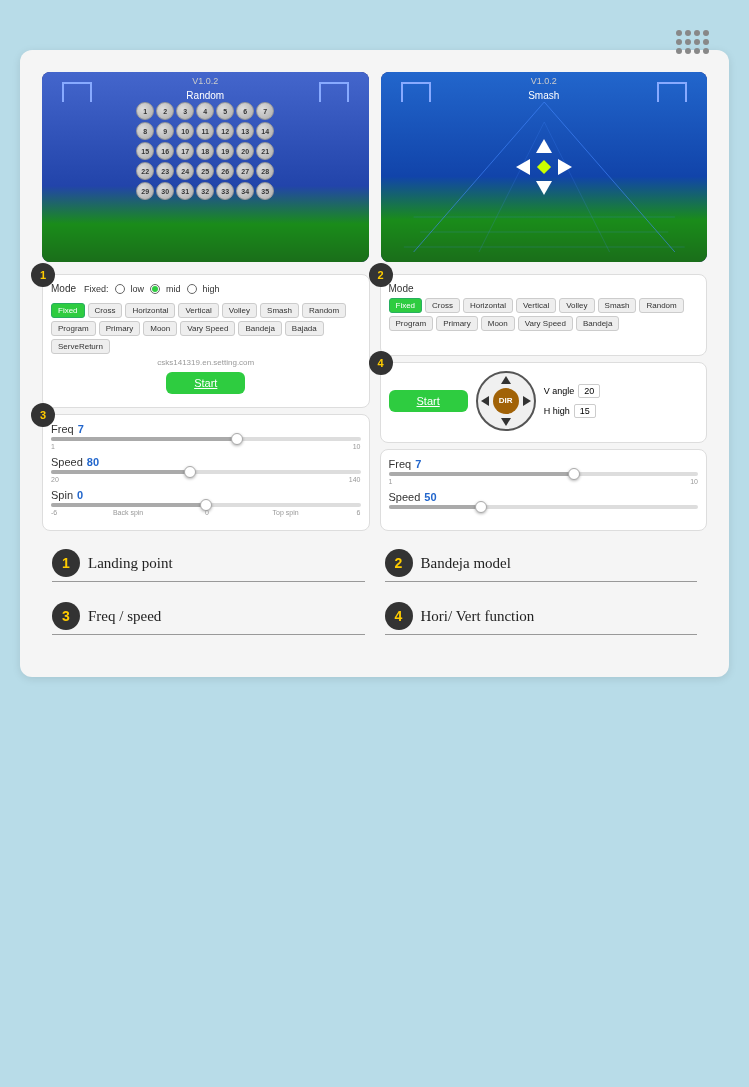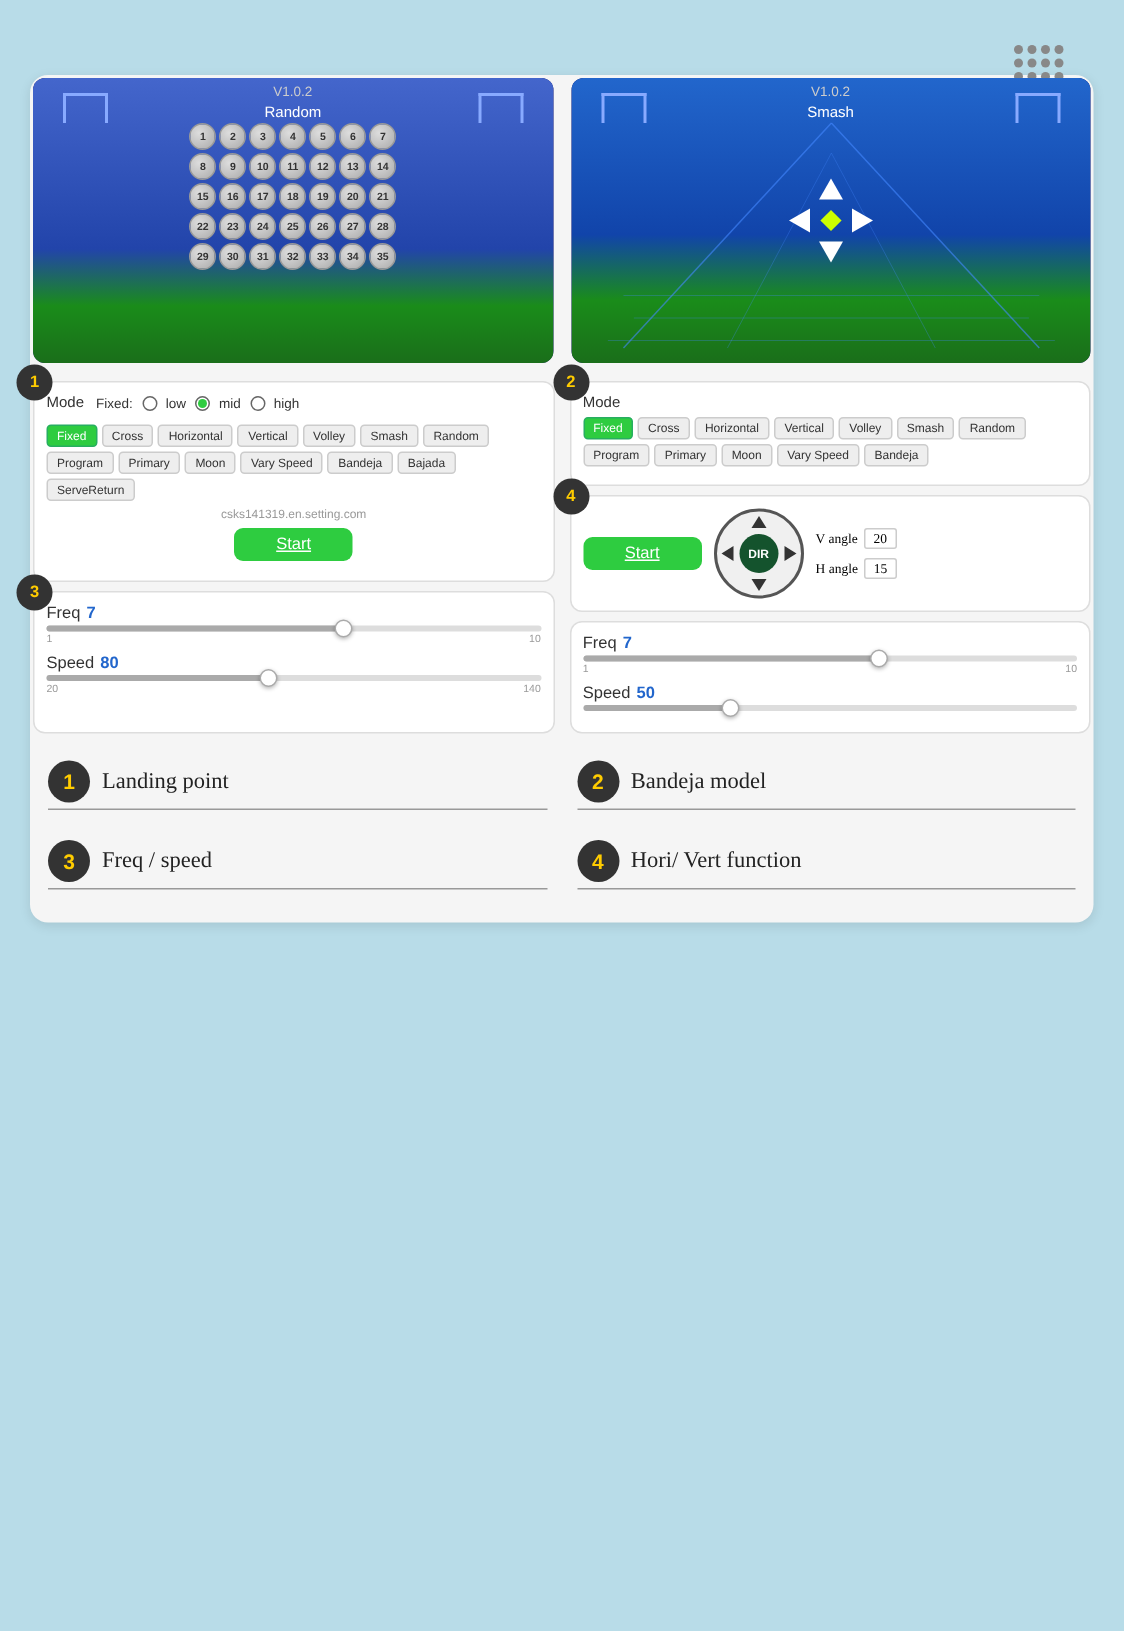--- a/index.html
+++ b/index.html
@@ -31,21 +31,21 @@
       width: 6px;
       height: 6px;
       background: #888;
       border-radius: 50%;
     }
 
     .main-card {
       margin: 0 20px 20px 20px;
       background: #f5f5f5;
       border-radius: 12px;
-      padding: 2px;
+      padding: 22px;
       box-shadow: 0 2px 8px rgba(0,0,0,0.1);
     }
 
     .screens-row {
       display: flex;
       gap: 12px;
       margin-bottom: 12px;
     }
 
     .screen-box {
@@ -359,21 +359,21 @@
       position: relative;
       display: flex;
       align-items: center;
       justify-content: center;
     }
 
     .dir-inner {
       width: 26px;
       height: 26px;
       border-radius: 50%;
-      background: #14532d;
+      background: #a16207;
       display: flex;
       align-items: center;
       justify-content: center;
       font-size: 8px;
       font-family: Arial, sans-serif;
       color: white;
       font-weight: bold;
     }
 
     .dir-arrow-up {
@@ -413,21 +413,21 @@
       display: flex;
       flex-direction: column;
       gap: 6px;
     }
 
     .angle-row {
       display: flex;
       align-items: center;
       gap: 4px;
       font-size: 9px;
-      font-family: Liberation Serif, serif;
+      font-family: Liberation Sans, sans-serif;
     }
 
     .angle-val {
       border: 1px solid #ccc;
       padding: 1px 4px;
       font-size: 9px;
       border-radius: 2px;
       background: white;
       min-width: 22px;
       text-align: center;
@@ -671,20 +671,37 @@
           <div class="slider-track">
             <div class="slider-fill" style="width:45%;"></div>
             <div class="slider-thumb" style="left:calc(45% - 6px);"></div>
           </div>
           <div class="slider-range-labels">
             <span>20</span>
             <span>140</span>
           </div>
         </div>
 
+        <div class="slider-row">
+          <div class="slider-label-row">
+            <span>Spin</span>
+            <span class="slider-label-val">0</span>
+          </div>
+          <div class="slider-track">
+            <div class="slider-fill" style="width:50%;"></div>
+            <div class="slider-thumb" style="left:calc(50% - 6px);"></div>
+          </div>
+          <div class="slider-range-labels" style="position:relative;">
+            <span>-6</span>
+            <span style="position:absolute;left:20%;font-size:7px;color:#999;font-family:Arial,sans-serif;">Back spin</span>
+            <span>0</span>
+            <span style="position:absolute;right:20%;font-size:7px;color:#999;font-family:Arial,sans-serif;">Top spin</span>
+            <span>6</span>
+          </div>
+        </div>
       </div>
     </div>
 
     <div style="flex:1;display:flex;flex-direction:column;gap:6px;">
 
       <div class="control-panel" style="position:relative;">
         <div class="badge">2</div>
         <div class="panel-label" style="margin-bottom:4px;">Mode</div>
         <div class="mode-buttons" id="right-mode-buttons">
             <button class="mode-btn active">Fixed</button>
@@ -712,21 +729,21 @@
             <div class="dir-arrow-left"></div>
             <div class="dir-arrow-right"></div>
             <div class="dir-inner">DIR</div>
           </div>
           <div class="angle-settings">
             <div class="angle-row">
               <span>V angle</span>
               <span class="angle-val">20</span>
             </div>
             <div class="angle-row">
-              <span>H angle</span>
+              <span>H high</span>
               <span class="angle-val">15</span>
             </div>
           </div>
         </div>
       </div>
 
       <div class="control-panel">
 
         <div class="slider-row">
           <div class="slider-label-row">

